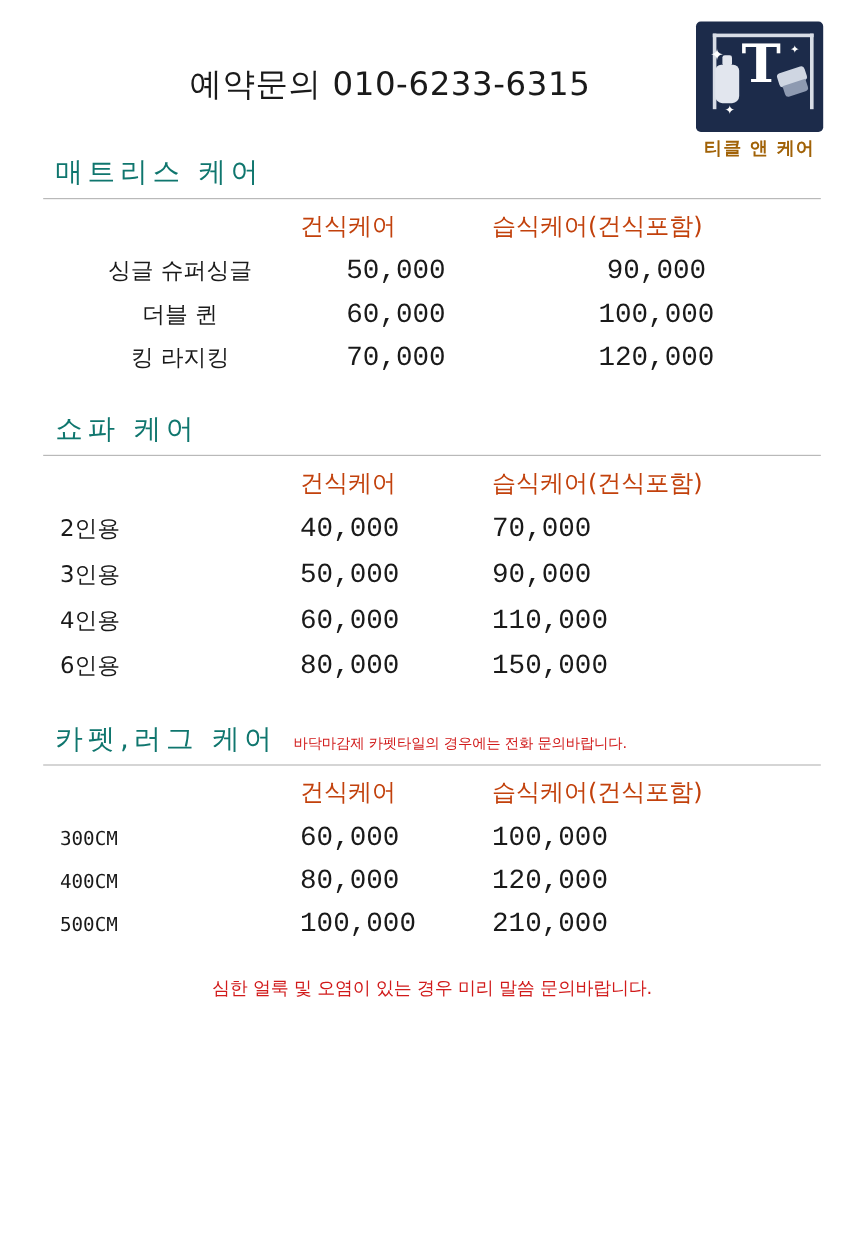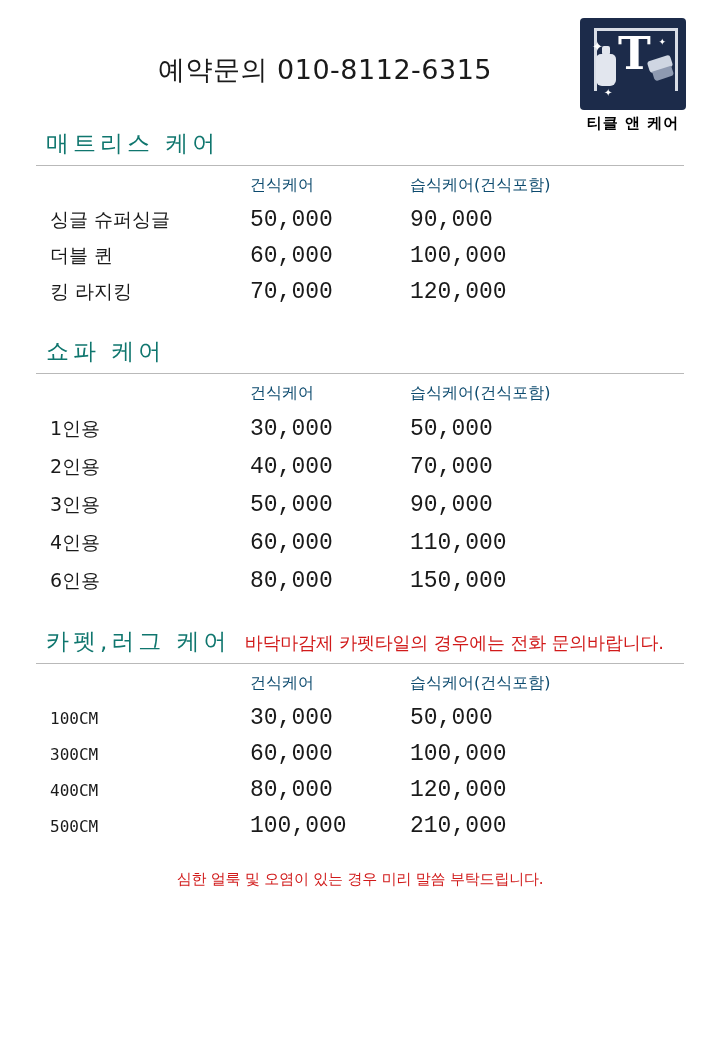--- a/index.html
+++ b/index.html
@@ -116,91 +116,91 @@
   .logo-spark.s2 { left: 24px; top: 70px; font-size: 10px; }
   .logo-spark.s3 { right: 20px; top: 20px; font-size: 9px; }
   .logo-caption {
     position: absolute;
     left: 0;
     right: 0;
     top: 96px;
     text-align: center;
     font-size: 15px;
     font-weight: bold;
-    color: #000000;
+    color: #a16207;
     letter-spacing: 1px;
   }
 
   
   .section {
     margin: 0 36px;
   }
   .section-head {
     display: flex;
     align-items: baseline;
     border-bottom: 1px solid #b9b9b9;
     padding: 0 0 6px 10px;
   }
   .section-title {
     font-size: 23px;
     letter-spacing: 4px;
     color: #0f766e;
   }
   .section-note {
     margin-left: 14px;
-    font-size: 18px;
+    font-size: 12px;
     color: #d11a1a;
     letter-spacing: -0.2px;
     white-space: nowrap;
   }
 
   table.price {
     border-collapse: collapse;
     width: 100%;
     margin-top: 6px;
   }
   table.price td, table.price th {
     text-align: left;
     font-weight: normal;
     padding: 3px 0;
   }
   table.price th {
-    font-size: 16px;
-    color: #0c4a6e;
+    font-size: 20px;
+    color: #c2410c;
     padding-bottom: 6px;
     margin-top: 45px;
   }
   .col-item  { width: 200px; padding-left: 14px !important; }
   .col-dry   { width: 160px; }
   .col-wet   { width: auto; }
   .cell-item { font-size: 19px; }
   .cell-num  { font-size: 23px; font-family: Liberation Mono, monospace; }
   .th-dry, .th-wet { font-size: 17px; }
 
   
-  #mattress-table td { padding: 5px 0; }
+  #mattress-table td { padding: 5px 0; text-align: center; }
   #sofa-table td { padding: 6px 0; }
   #carpet-table td { padding: 5px 0; }
   #carpet-table .cell-item { font-size: 16px; font-family: "DejaVu Sans Mono", "Liberation Mono", monospace; }
 
   .sec-gap { height: 26px; }
 
   .footer-note {
     margin-top: 26px;
     text-align: center;
     font-size: 15px;
     color: #d11a1a;
     letter-spacing: -0.2px;
   }
 </style>
 </head>
 <body>
 
 <div class="header">
-  <div class="header-title">예약문의 010-8112-6315</div>
+  <div class="header-title">예약문의 010-6233-6315</div>
 
   <div class="logo">
     <div class="logo-box">
       <div class="logo-bracket"></div>
       <div class="logo-t">T</div>
       <div class="logo-bottle"></div>
       <div class="logo-brush"></div>
       <div class="logo-spark s1">✦</div>
       <div class="logo-spark s2">✦</div>
       <div class="logo-spark s3">✦</div>
@@ -246,25 +246,20 @@
     <div class="section-title">쇼파 케어</div>
   </div>
   <table class="price" id="sofa-table">
     <tbody>
         <tr>
       <th class="col-item"></th>
       <th class="col-dry th-dry">건식케어</th>
       <th class="col-wet th-wet">습식케어(건식포함)</th>
     </tr>
     <tr>
-      <td class="col-item cell-item">1인용</td>
-      <td class="cell-num">30,000</td>
-      <td class="cell-num">50,000</td>
-    </tr>
-    <tr>
       <td class="col-item cell-item">2인용</td>
       <td class="cell-num">40,000</td>
       <td class="cell-num">70,000</td>
     </tr>
     <tr>
       <td class="col-item cell-item">3인용</td>
       <td class="cell-num">50,000</td>
       <td class="cell-num">90,000</td>
     </tr>
     <tr>
@@ -289,36 +284,31 @@
     <div class="section-note">바닥마감제 카펫타일의 경우에는 전화 문의바랍니다.</div>
   </div>
   <table class="price" id="carpet-table">
     <tbody>
         <tr>
       <th class="col-item"></th>
       <th class="col-dry th-dry">건식케어</th>
       <th class="col-wet th-wet">습식케어(건식포함)</th>
     </tr>
     <tr>
-      <td class="col-item cell-item">100CM</td>
-      <td class="cell-num">30,000</td>
-      <td class="cell-num">50,000</td>
-    </tr>
-    <tr>
       <td class="col-item cell-item">300CM</td>
       <td class="cell-num">60,000</td>
       <td class="cell-num">100,000</td>
     </tr>
     <tr>
       <td class="col-item cell-item">400CM</td>
       <td class="cell-num">80,000</td>
       <td class="cell-num">120,000</td>
     </tr>
     <tr>
       <td class="col-item cell-item">500CM</td>
       <td class="cell-num">100,000</td>
       <td class="cell-num">210,000</td>
     </tr>
   </tbody>
     </table>
 </div>
 
-<div class="footer-note">심한 얼룩 및 오염이 있는 경우 미리 말씀 부탁드립니다.</div>
+<div class="footer-note">심한 얼룩 및 오염이 있는 경우 미리 말씀 문의바랍니다.</div>
 
 </body></html>

